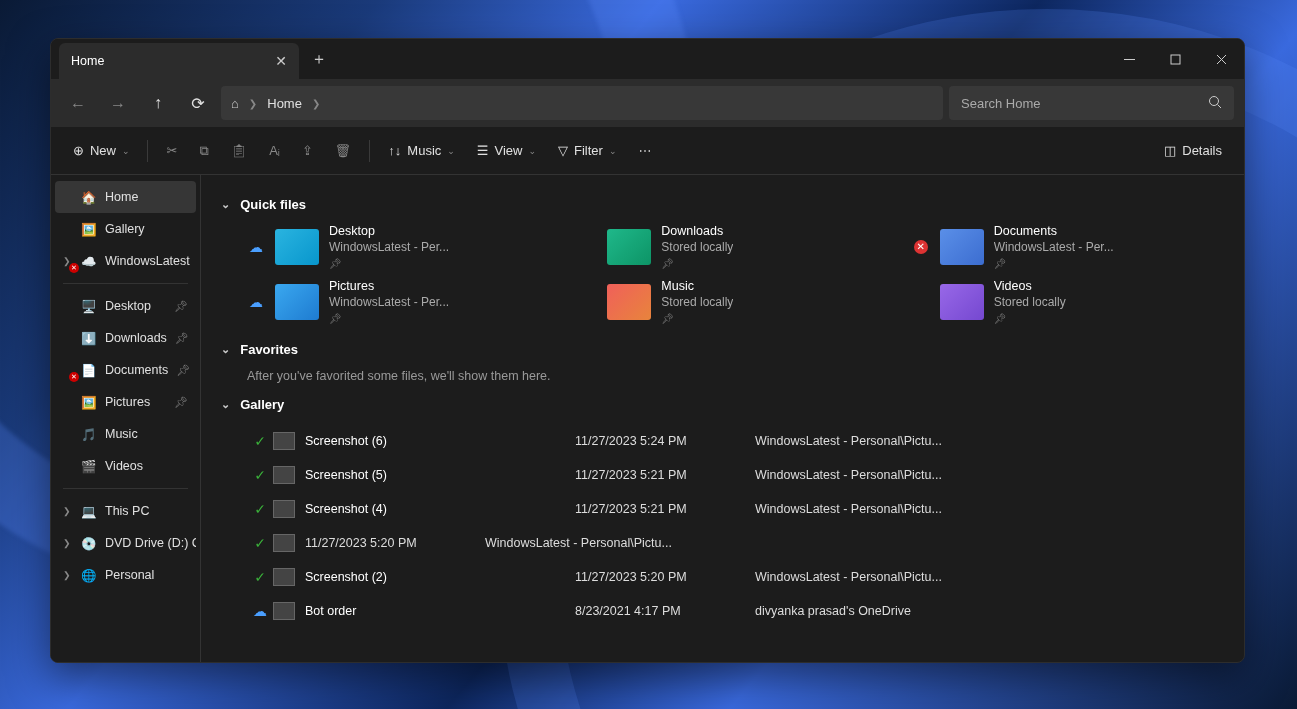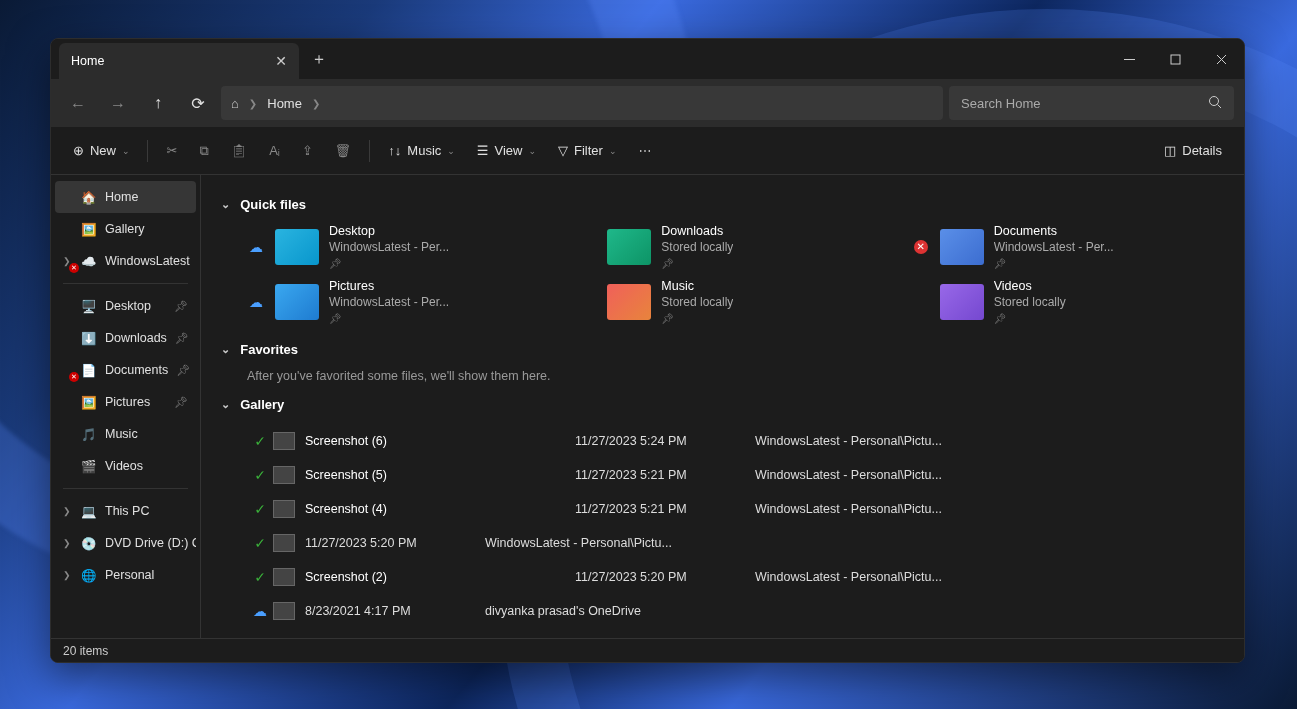--- a/index.html
+++ b/index.html
@@ -363,22 +363,20 @@
             <div class="r-thumb"></div>
             <div class="r-name">Screenshot (2)</div>
             <div class="r-date">11/27/2023 5:20 PM</div>
             <div class="r-loc">WindowsLatest - Personal\Pictu...</div>
           </div>
           <div class="r-row">
             <div class="r-stat">
               <span class="cloud-ok">☁</span>
             </div>
             <div class="r-thumb"></div>
+            <div class="r-name">Bot order</div>
             <div class="r-date">8/23/2021 4:17 PM</div>
             <div class="r-loc">divyanka prasad's OneDrive</div>
           </div>
         </div>
   </div>
  </div>
- <div class="status">
-      <span>20 items</span>
-    </div>
 </div>
 
 </body></html>

